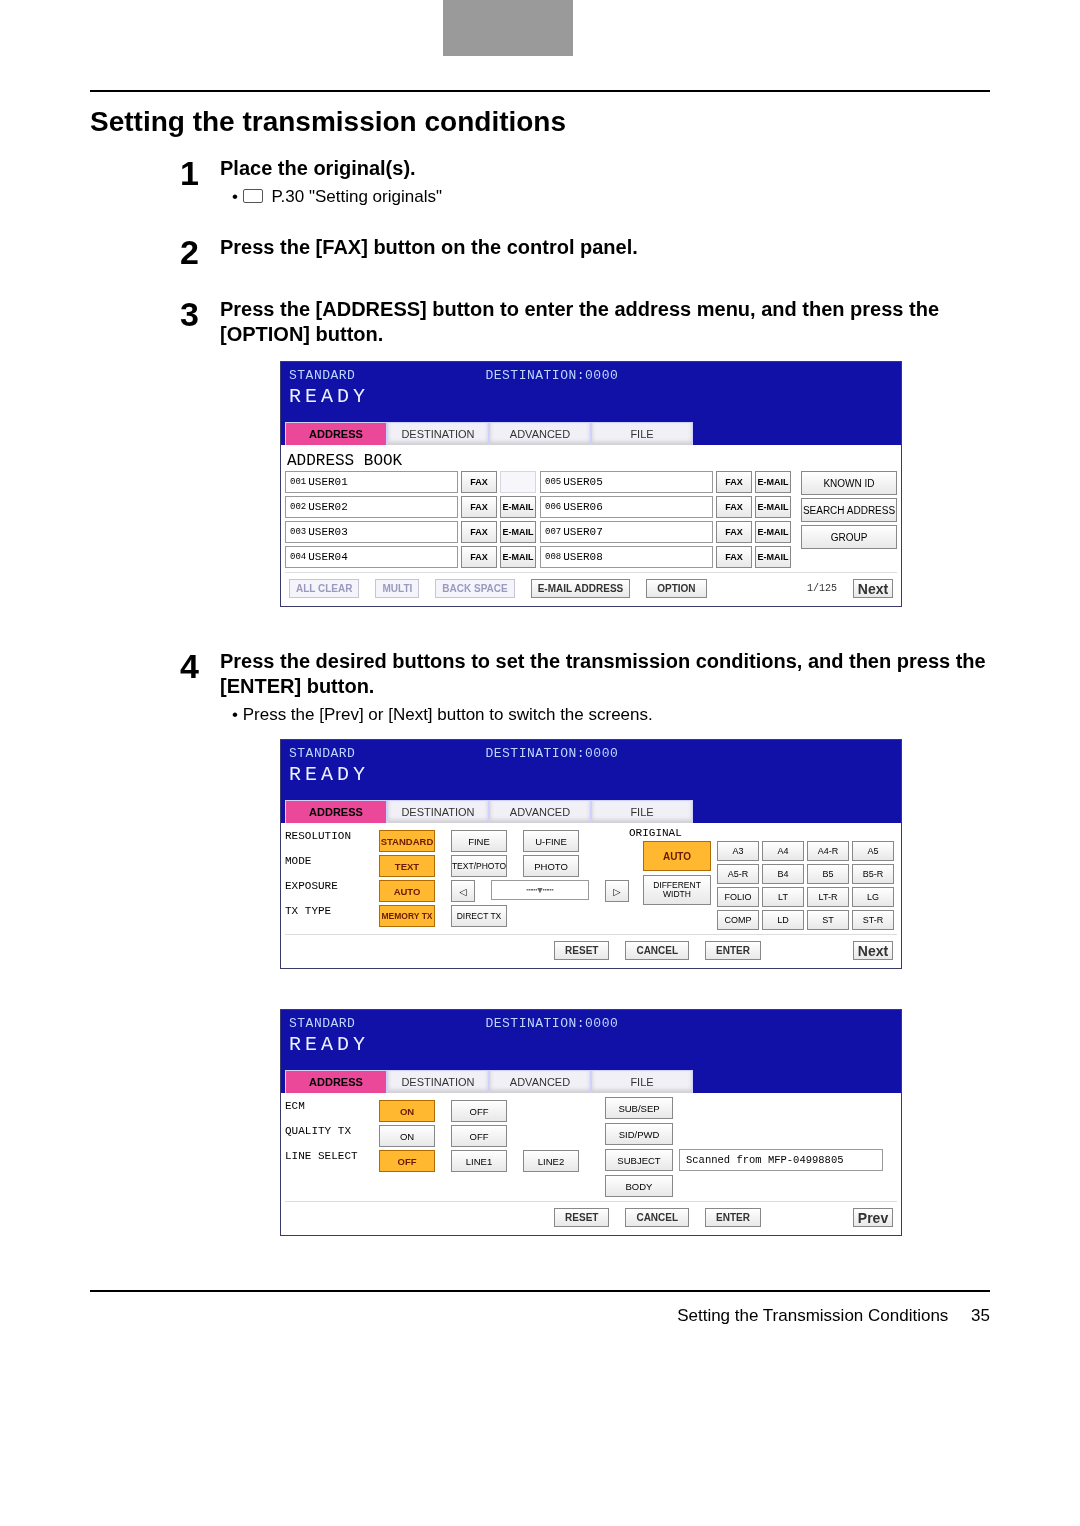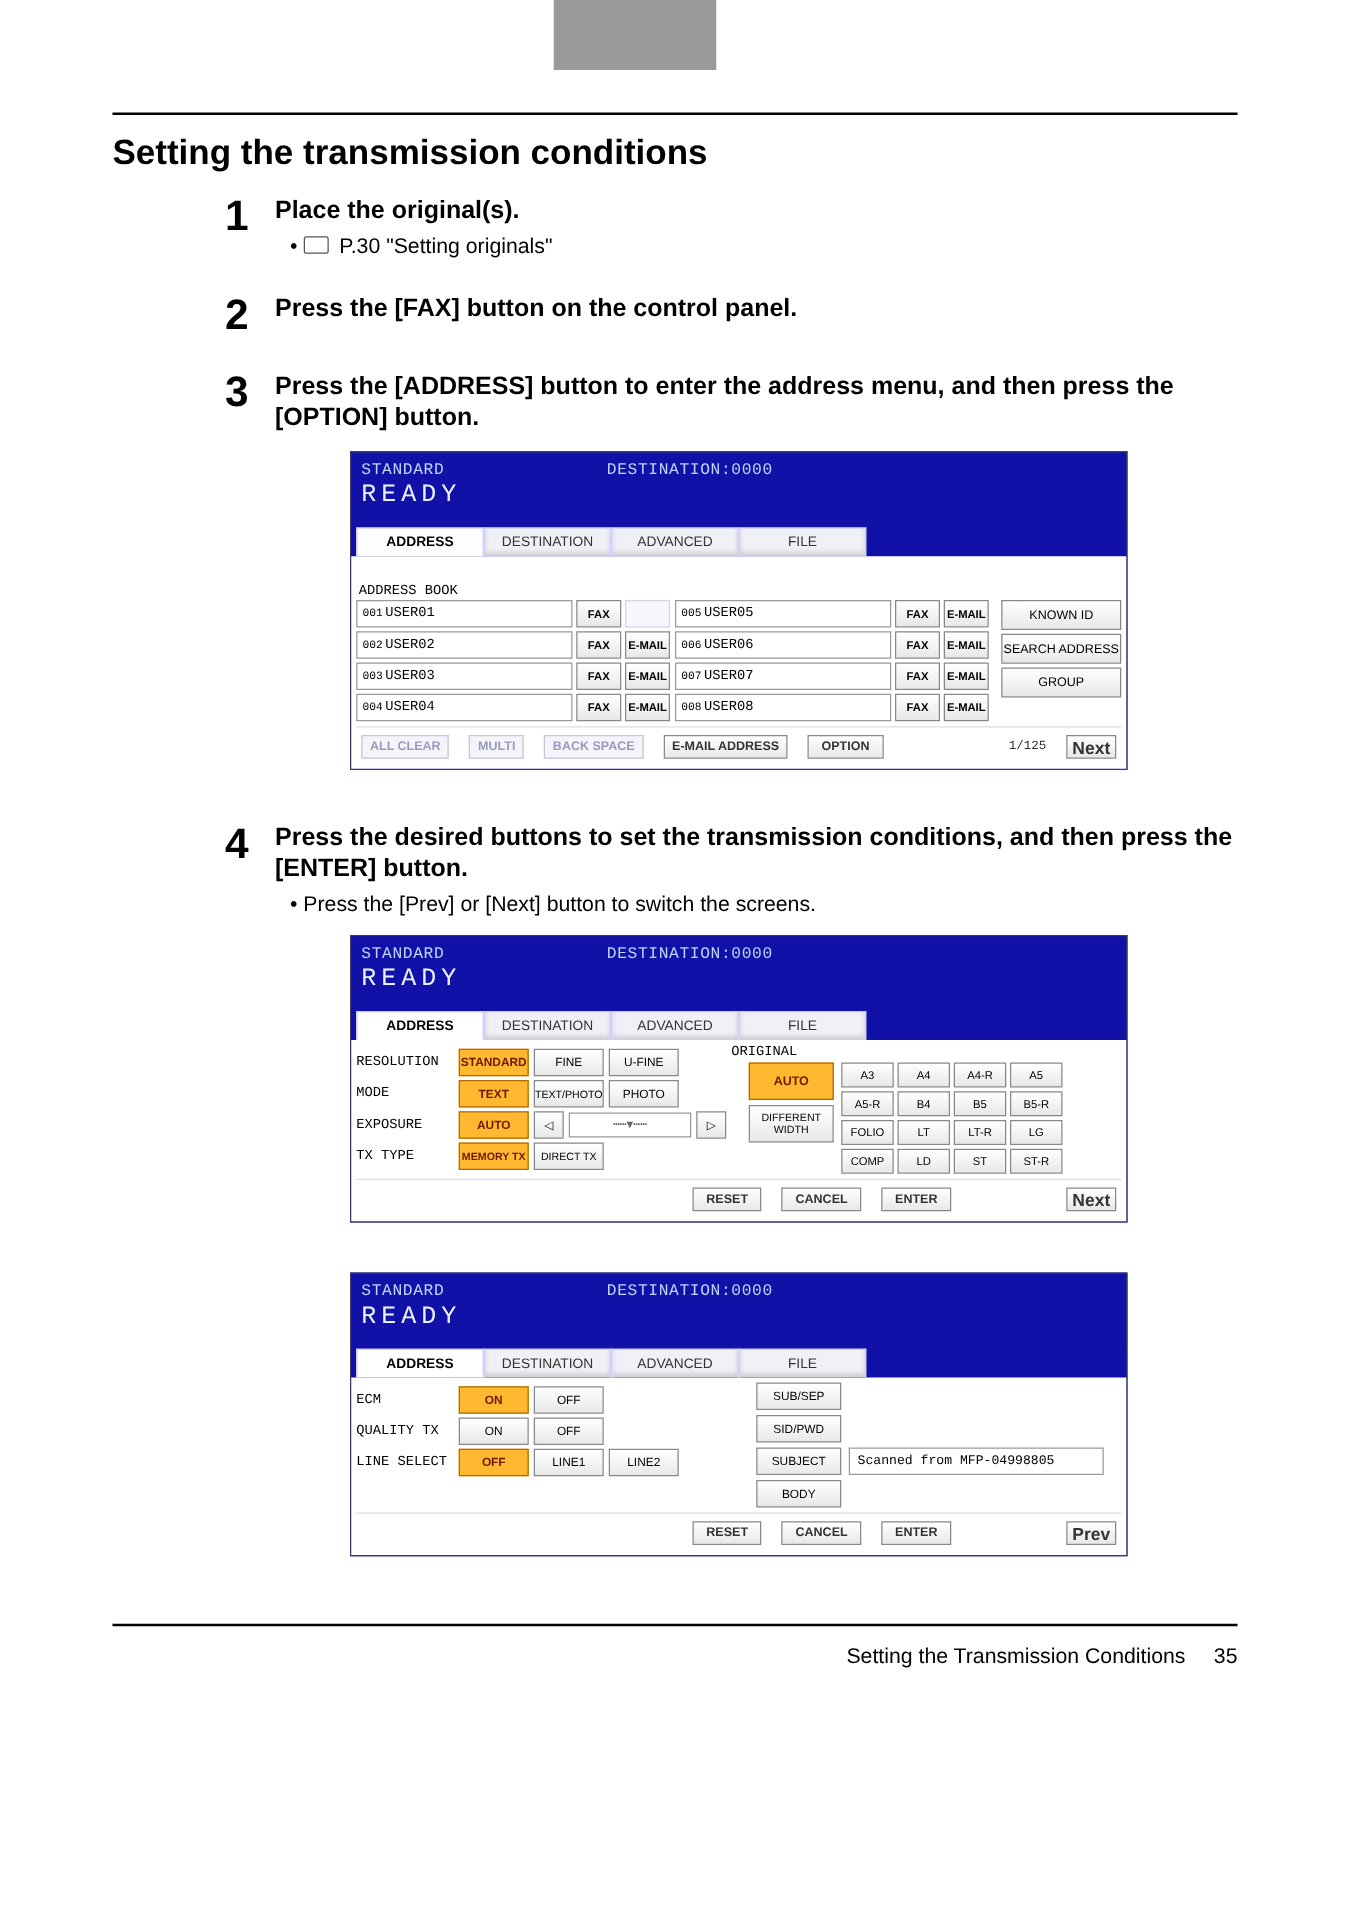--- a/index.html
+++ b/index.html
@@ -102,21 +102,21 @@
   }
 
   .tabs-row {
     background: #1111a8;
     padding: 0 4px 0 4px;
     margin-top: 10px;
     display: flex;
     gap: 0px;
   }
   .tab {
-    background: #ffffff;
+    background: #ec4899;
     color: #000;
     font-family: Arial, sans-serif;
     font-weight: bold;
     font-size: 11px;
     padding: 5px 0;
     width: 100px;
     text-align: center;
     border: 1px solid #d0d0ff;
     border-bottom: none;
   }
@@ -161,23 +161,22 @@
   .btn.page-btn {
     width: 40px;
     font-size: 14px;
     font-weight: bold;
   }
   .small-lbl { font-size: 10px; color:#333; }
 
   
   .ab-label {
     font-family: "Courier New", monospace;
-    font-size: 11px;
+    font-size: 16px;
     padding: 3px 2px 1px 2px;
-    margin-top: 15px;
   }
   .ab-columns {
     display: flex;
     gap: 4px;
   }
   .ab-col {
     flex: 1;
     display: flex;
     flex-direction: column;
     gap: 3px;
@@ -227,22 +226,21 @@
     gap:16px;
     padding:6px 4px 2px 4px;
     border-top:1px solid #ddd;
     margin-top:4px;
   }
   .spacer { flex:1; }
 
   
   .settings-row {
     display:flex;
-    align-items:center;
-    gap:4px;
+    gap:16px;
     margin:3px 0;
   }
   .settings-lbl {
     width: 78px;
     font-family:"Courier New",monospace;
     font-size:11px;
   }
   .opt-btn {
     width: 54px;
     height: 20px;

